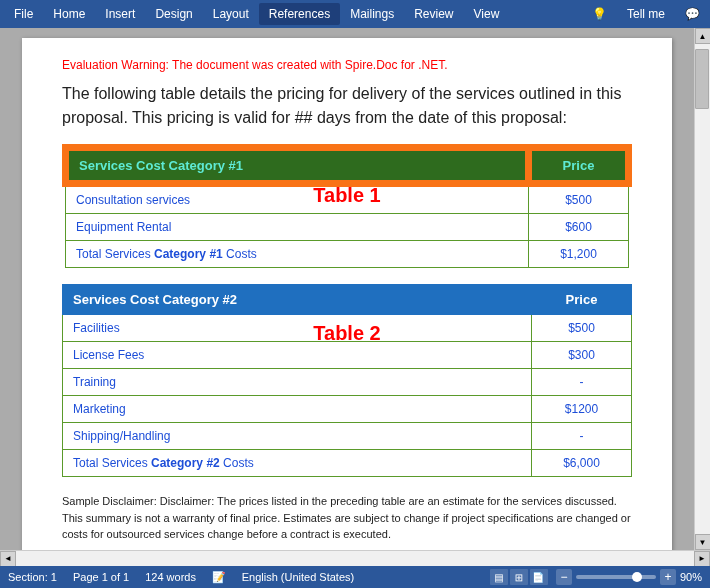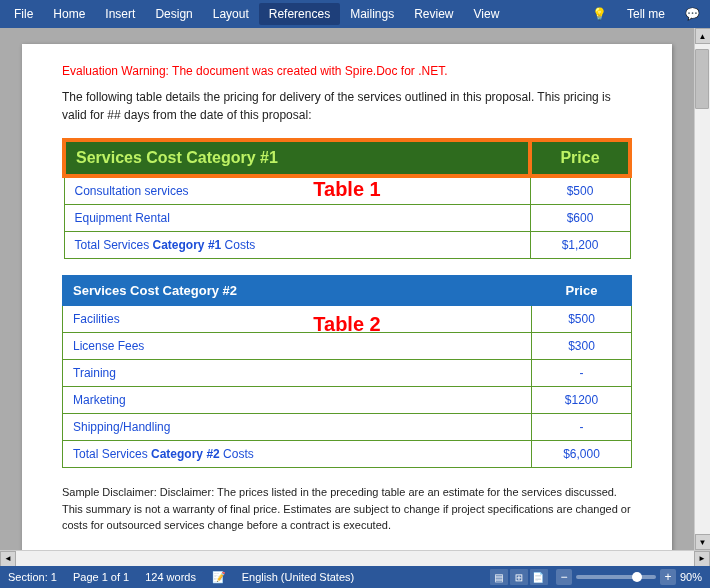--- a/index.html
+++ b/index.html
@@ -32,21 +32,21 @@
       display: flex;
       flex: 1;
       overflow: hidden;
       background: #ababab;
     }
 
     .doc-scroll {
       flex: 1;
       overflow-y: auto;
       overflow-x: auto;
-      padding: 16px;
+      padding: 10px;
       display: flex;
       justify-content: center;
     }
 
     .doc-page {
       background: white;
       width: 650px;
       min-height: 520px;
       padding: 20px 40px;
       box-shadow: 1px 1px 4px rgba(0,0,0,0.3);
@@ -75,41 +75,41 @@
     .scrollbar-thumb { width: 14px; height: 60px; background: #c0c0c0; border: 1px solid #aaa; position: absolute; top: 5px; left: 0; border-radius: 1px; }
 
     
     .eval-warning {
       color: red;
       font-size: 12px;
       margin-bottom: 10px;
     }
 
     .doc-intro {
-      font-size: 12px;
+      font-size: 16px;
       color: #222;
       margin-bottom: 14px;
       line-height: 1.5;
     }
 
     
     .pricing-table {
       width: 100%;
       border-collapse: collapse;
       margin-bottom: 16px;
     }
 
     .pricing-table th {
       background: #2e6b1e;
-      color: #bef264;
+      color: #5eead4;
       padding: 7px 10px;
-      font-size: 16px;
+      font-size: 13px;
       font-weight: bold;
       text-align: left;
-      border: 4px solid #f97316;
+      border: 7px solid #f97316;
     }
     .pricing-table th.price-col {
       text-align: center;
       width: 100px;
     }
 
     .pricing-table .blue-header td {
       background: #1f6fbf;
       color: white;
       font-weight: bold;

